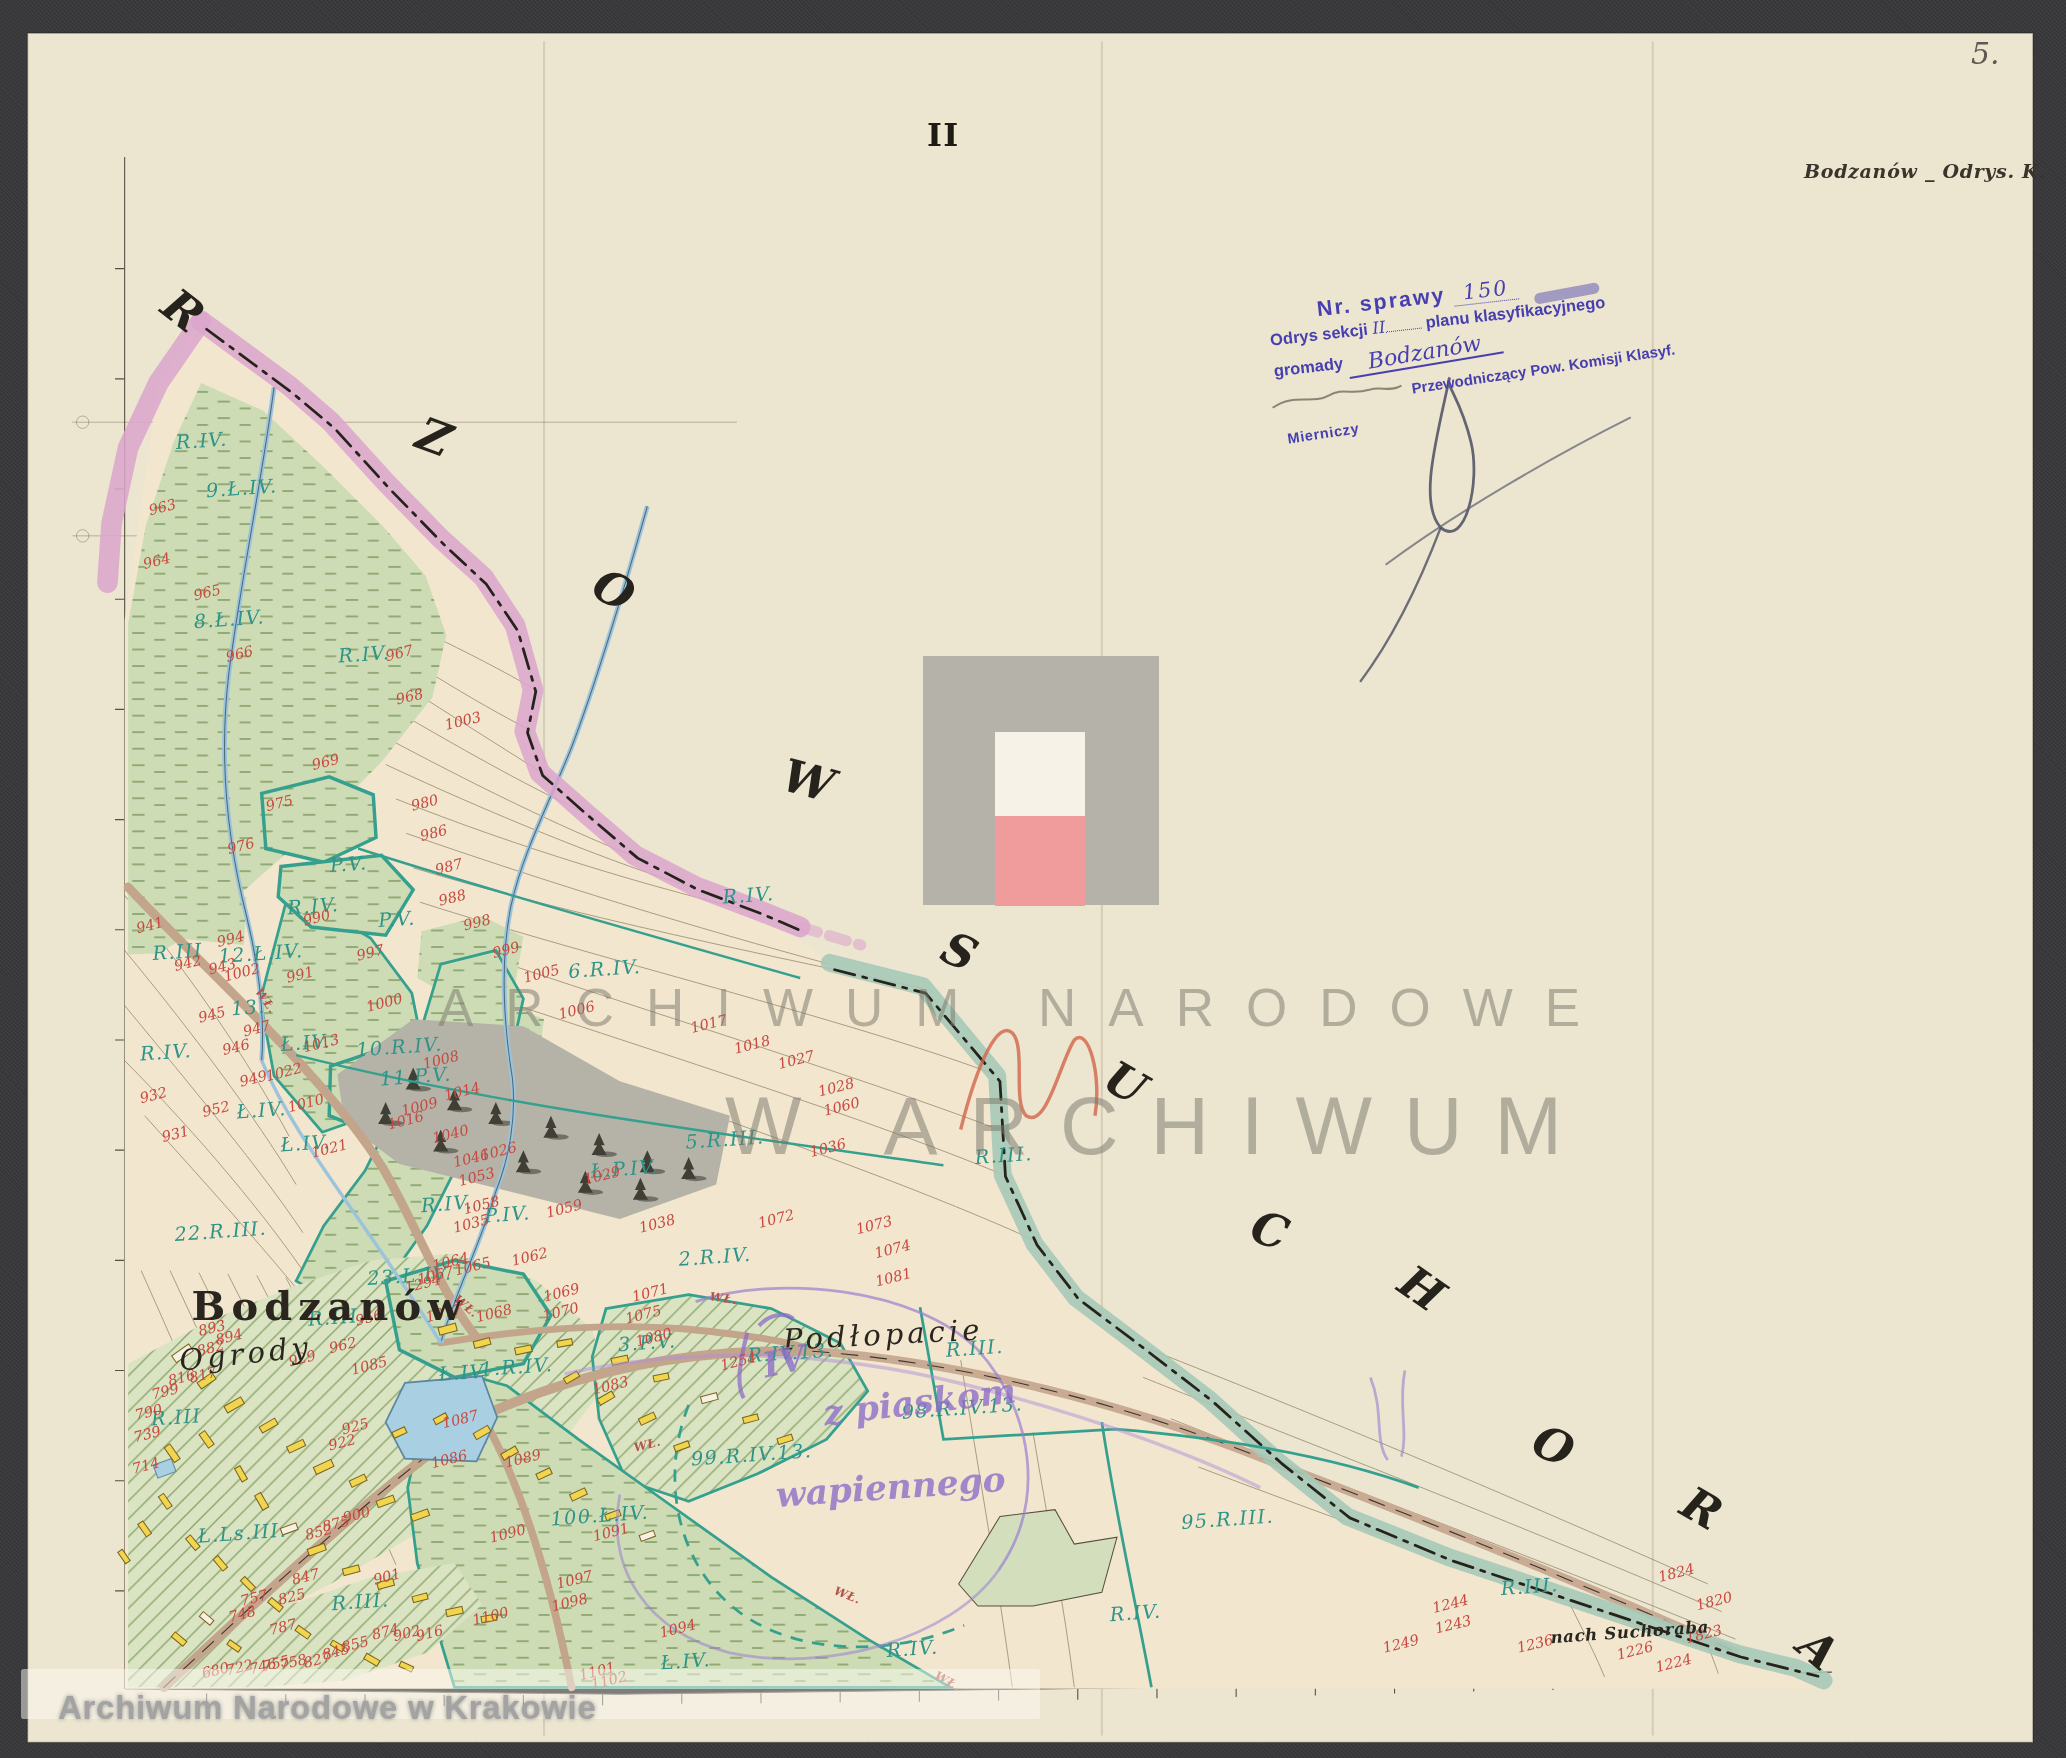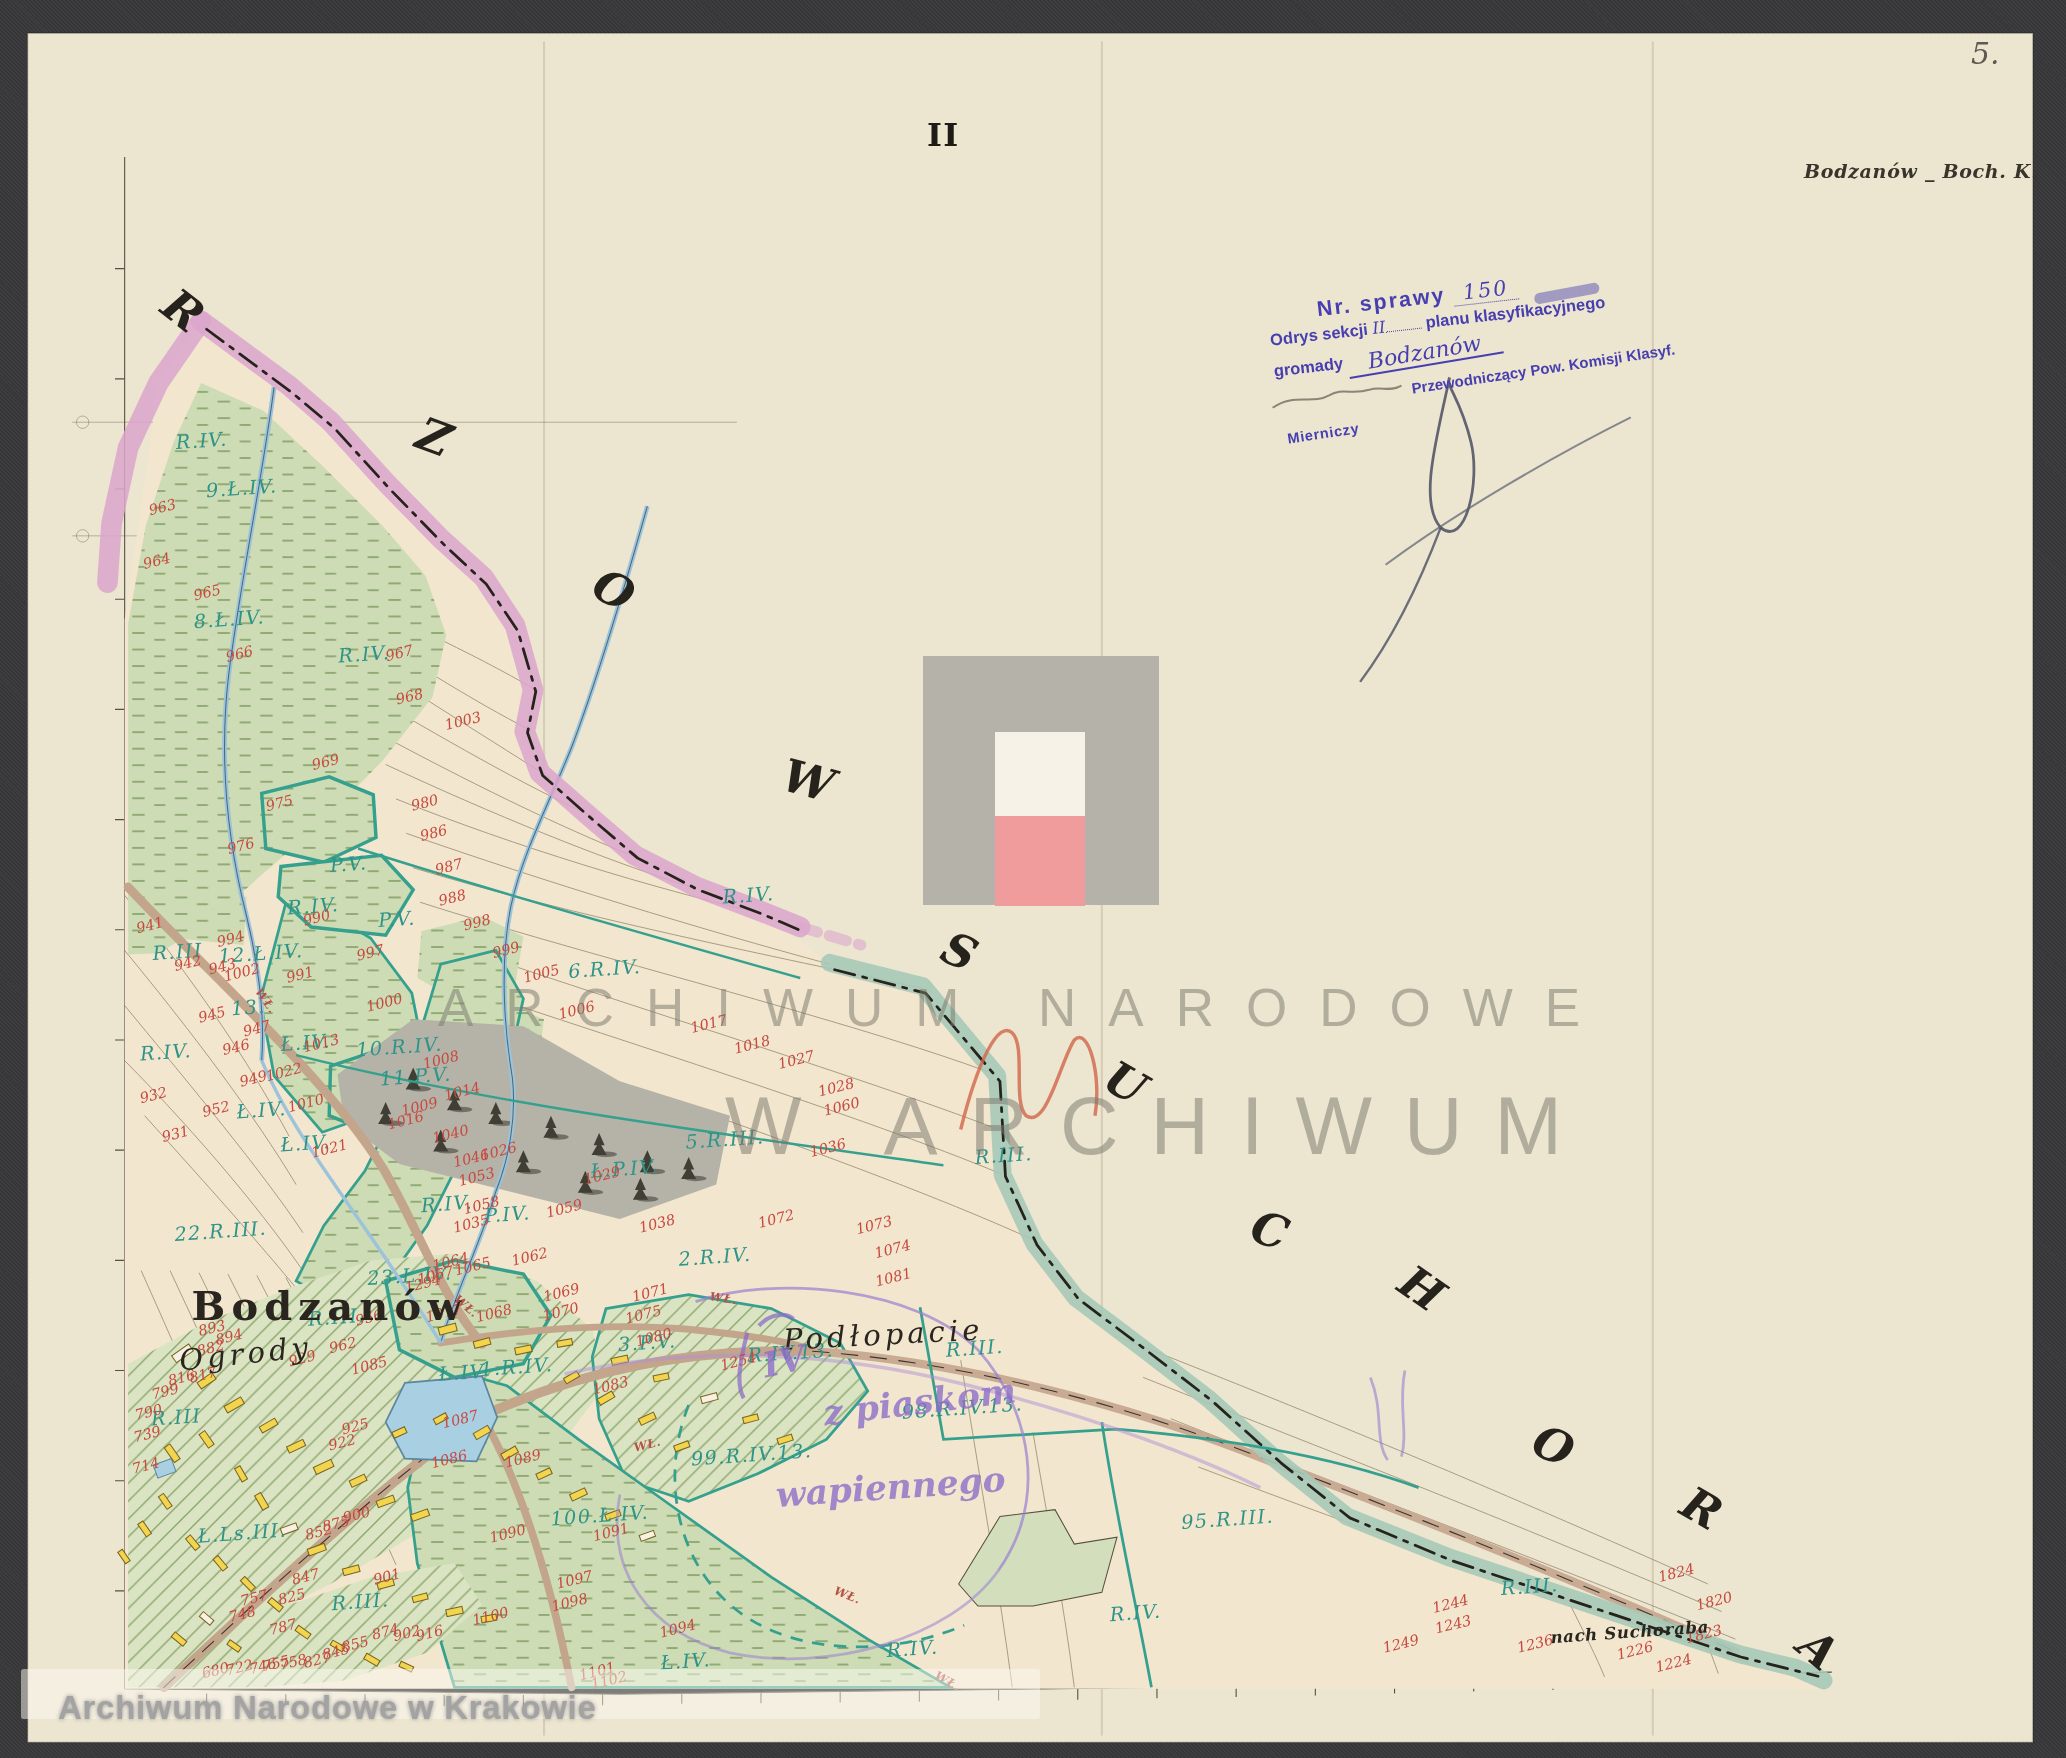--- a/index.html
+++ b/index.html
@@ -476,21 +476,21 @@
         <text class="t-road" transform="translate(1210,2314) rotate(22)">WŁ.</text>
         <text class="t-road" transform="translate(1356,2436) rotate(30)">WŁ.</text>
         <text class="t-pencil" transform="translate(1112,2000) rotate(-12)" font-size="64">IV</text>
         <text class="t-pencil" transform="translate(1198,2070) rotate(-7)" font-size="52">z piaskom</text>
         <text class="t-pencil" transform="translate(1128,2188) rotate(-4)" font-size="52">wapiennego</text>
       </g>
 </svg>
 
 <div class="overlay section-numeral">II</div>
 <div class="overlay pagenum">5.</div>
-<div class="overlay sheet-caption">Bodzanów _ Boch. K.</div>
+<div class="overlay sheet-caption">Bodzanów _ Odrys. K.</div>
 
 <div class="overlay logo">
   <div class="logo-white"></div>
   <div class="logo-red"></div>
 </div>
 
 <div class="overlay wm wm1">ARCHIWUM NARODOWE</div>
 <div class="overlay wm wm2">W ARCHIWUM</div>
 
 <div class="overlay stamp">

